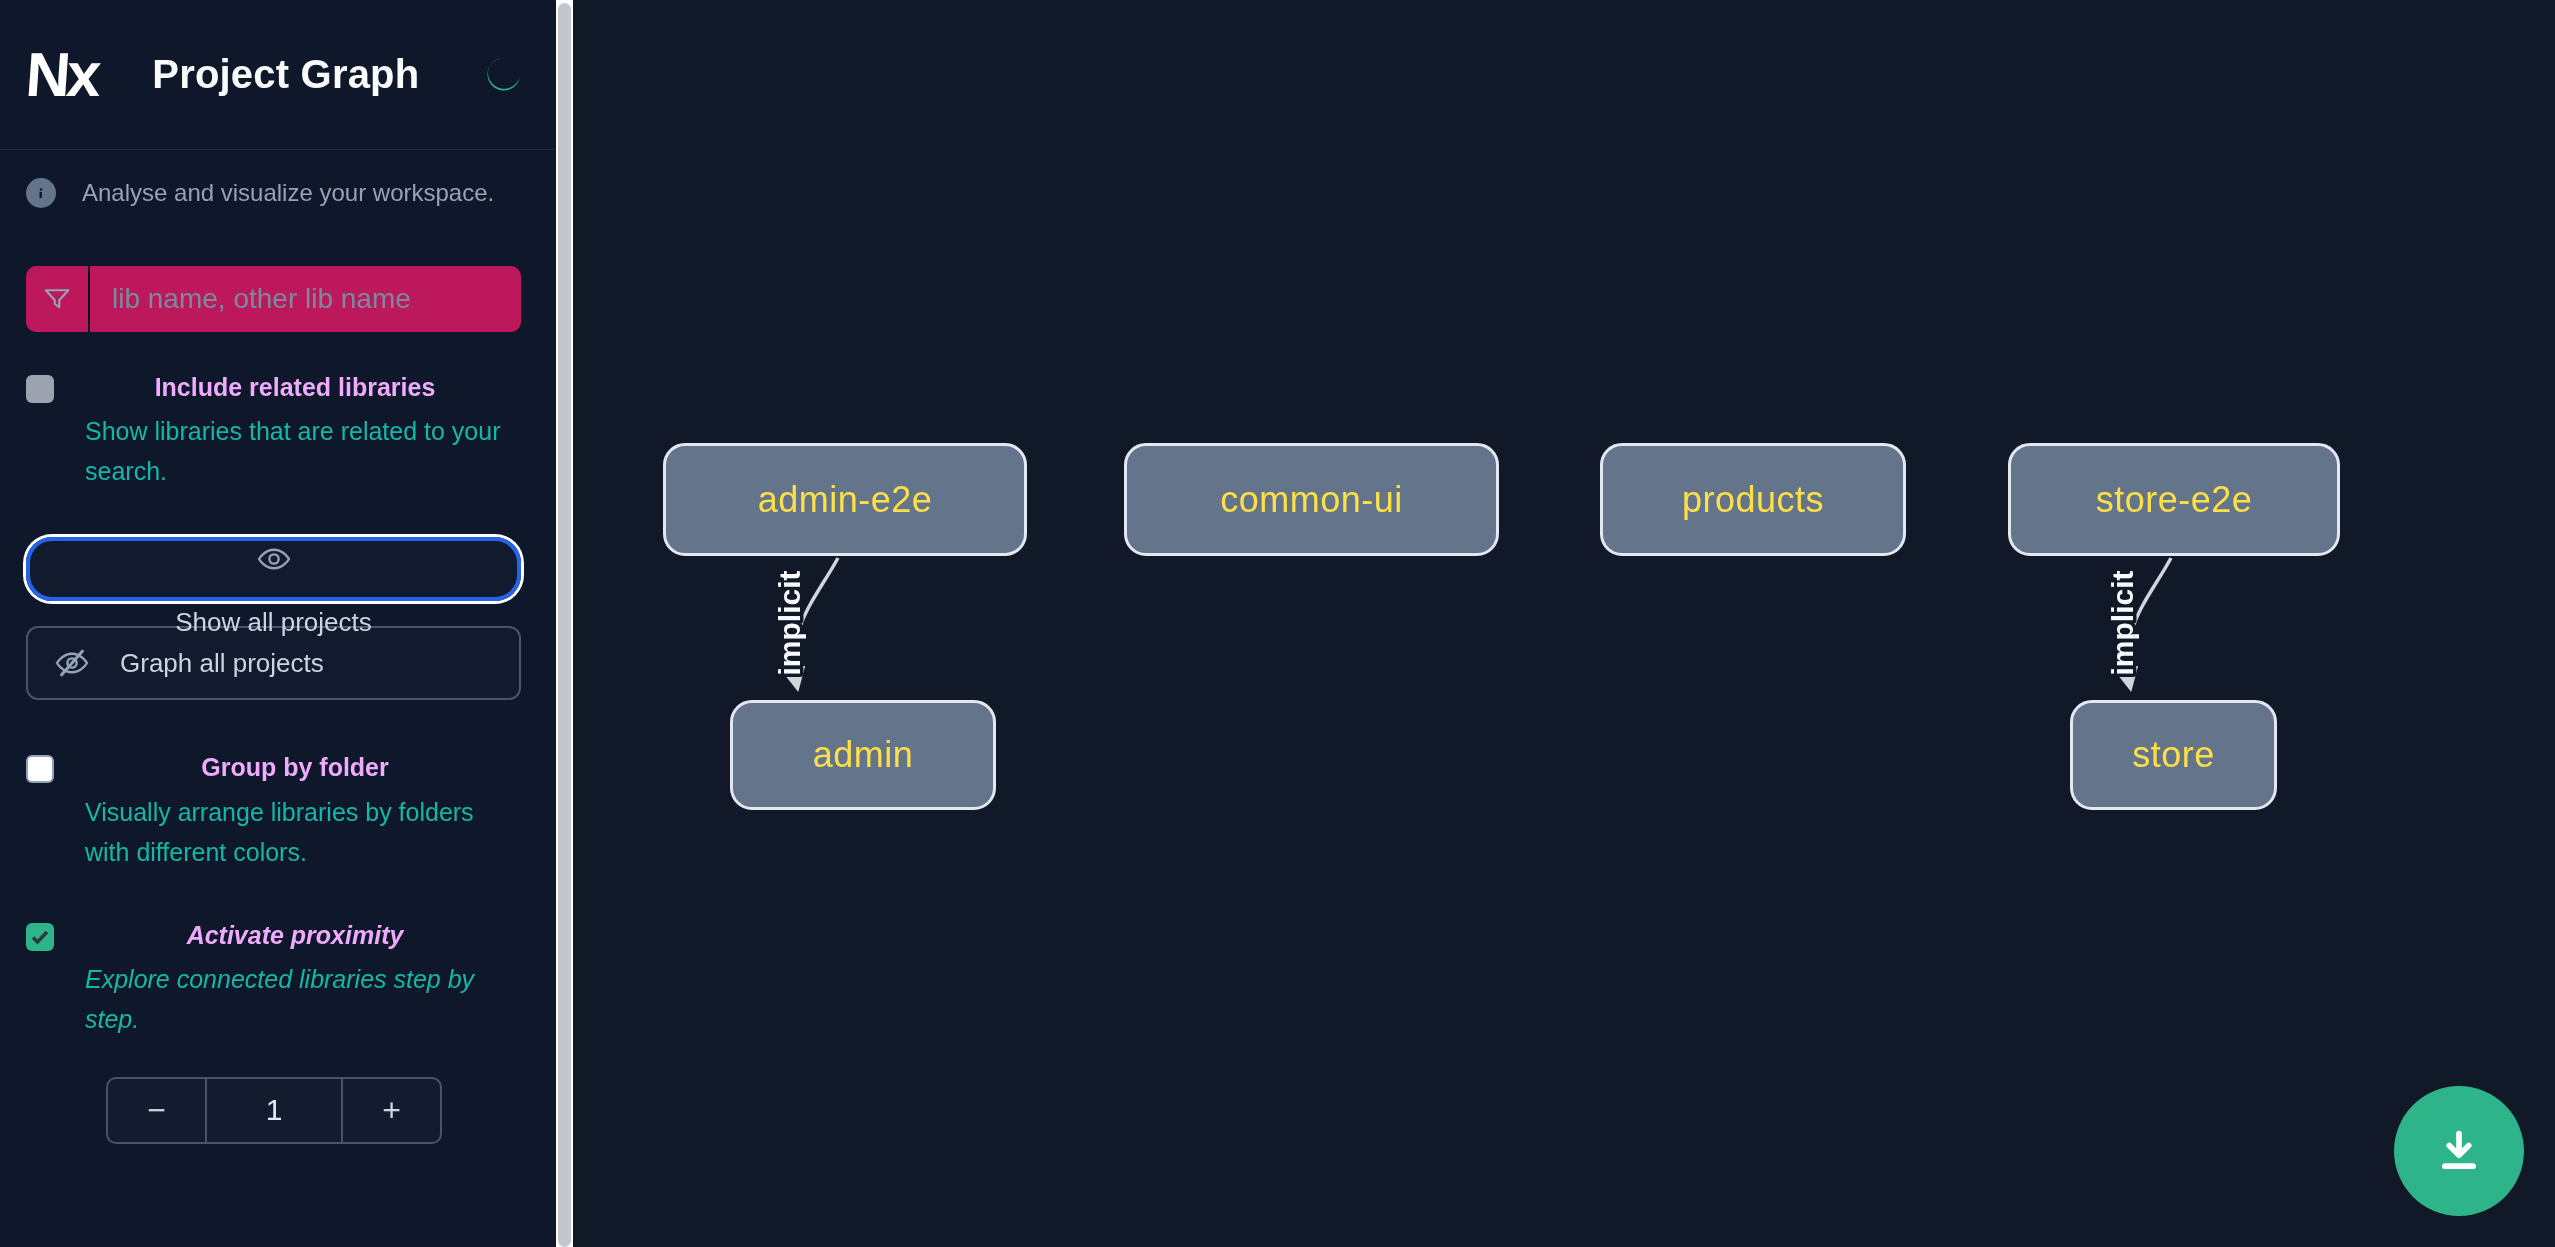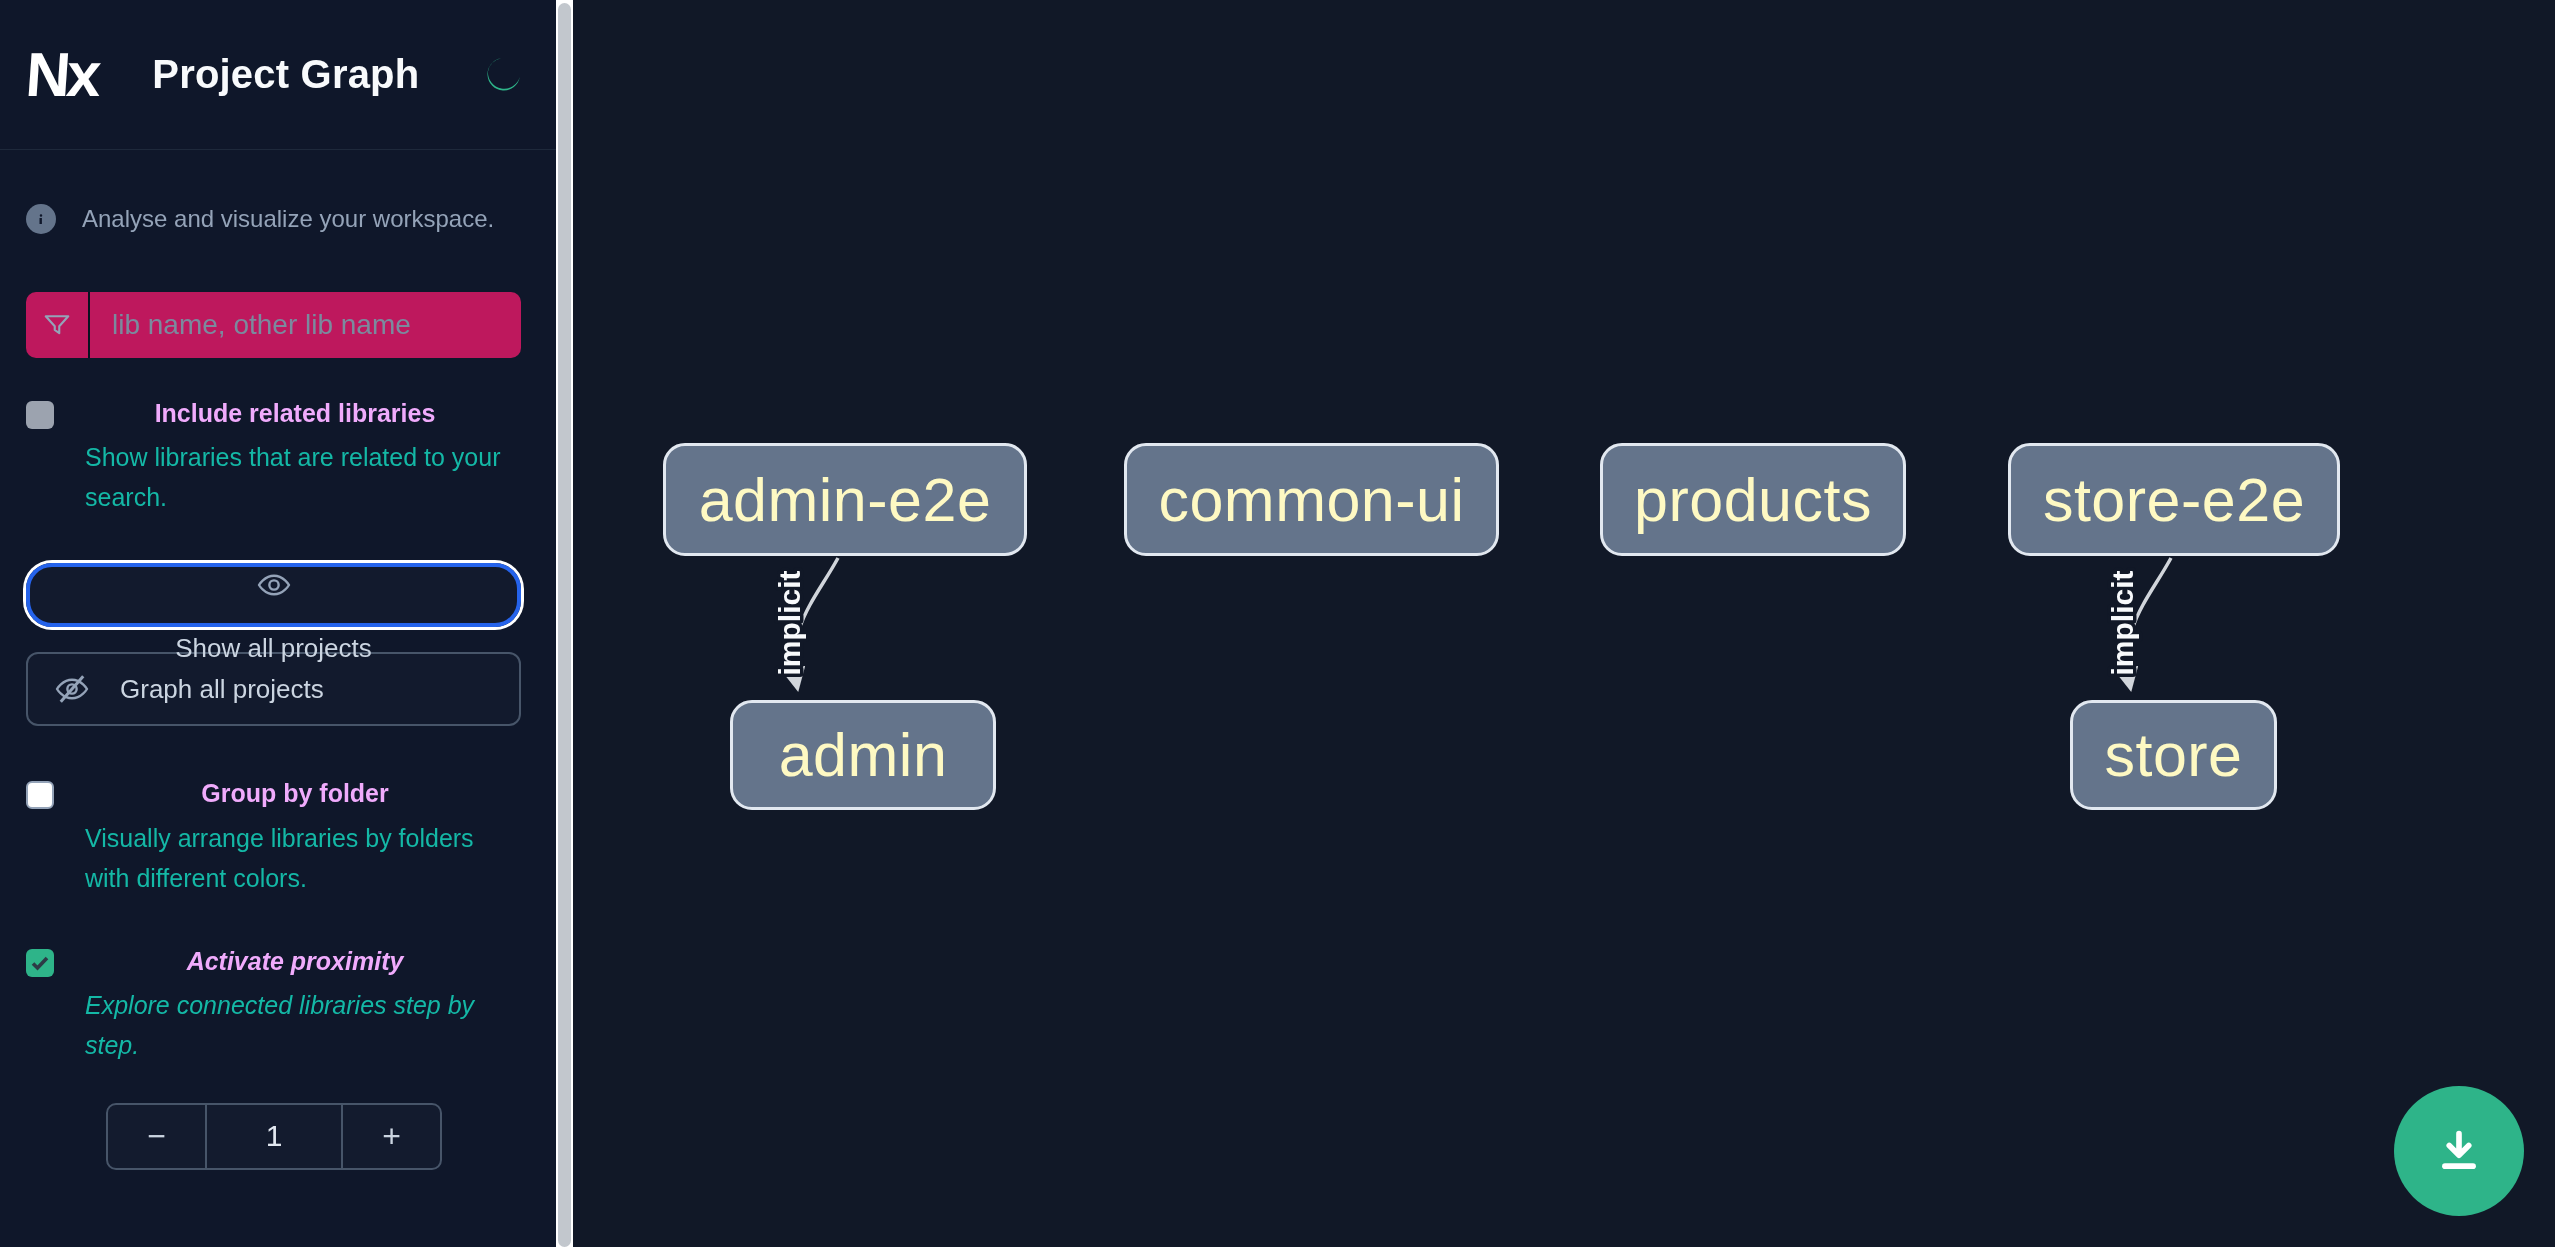--- a/index.html
+++ b/index.html
@@ -30,21 +30,21 @@
   }
   .theme-btn {
     margin-left:58px; background:none; border:none; cursor:pointer;
     width:52px; height:52px; display:flex; align-items:center; justify-content:center;
   }
   .theme-btn svg { width:42px; height:42px; fill:#2eb489; }
 
   .sb-body { padding:0 35px 0 26px; }
 
   .tagline {
-    margin-top:54px; display:flex; align-items:center; gap:26px;
+    margin-top:28px; display:flex; align-items:center; gap:26px;
   }
   .info-circle {
     width:30px; height:30px; border-radius:50%; background:#64748b;
     display:flex; align-items:center; justify-content:center; flex:0 0 30px;
   }
   .info-circle svg { width:18px; height:18px; }
   .tagline-text { color:#94a3b8; font-size:24px; font-weight:500; }
 
   .search-box {
     margin-top:58px; height:66px; background:#be185d; border-radius:10px;
@@ -119,21 +119,21 @@
   .canvas { position:relative; flex:1; height:100%; background:#111827; overflow:hidden; }
   .edges { position:absolute; inset:0; width:100%; height:100%; }
   .edge-label {
     fill:#f8fafc; font-size:30px; font-weight:700;
     font-family:"Liberation Sans", sans-serif;
     text-anchor:middle; dominant-baseline:middle;
     paint-order:stroke; stroke:#111827; stroke-width:7px; stroke-linejoin:round;
   }
   .node {
     position:absolute; background:#64748b; border:3px solid #e2e8f0;
-    border-radius:22px; color:#fef9c3; font-size:61px; font-weight:400;
+    border-radius:22px; color:#fde047; font-size:36px; font-weight:400;
     display:flex; align-items:center; justify-content:center;
     cursor:pointer; letter-spacing:0.5px;
   }
 
   .fab {
     position:absolute; width:130px; height:130px; border-radius:50%;
     background:#2eb489; border:none; cursor:pointer;
     display:flex; align-items:center; justify-content:center;
     right:31px; bottom:31px;
   }

